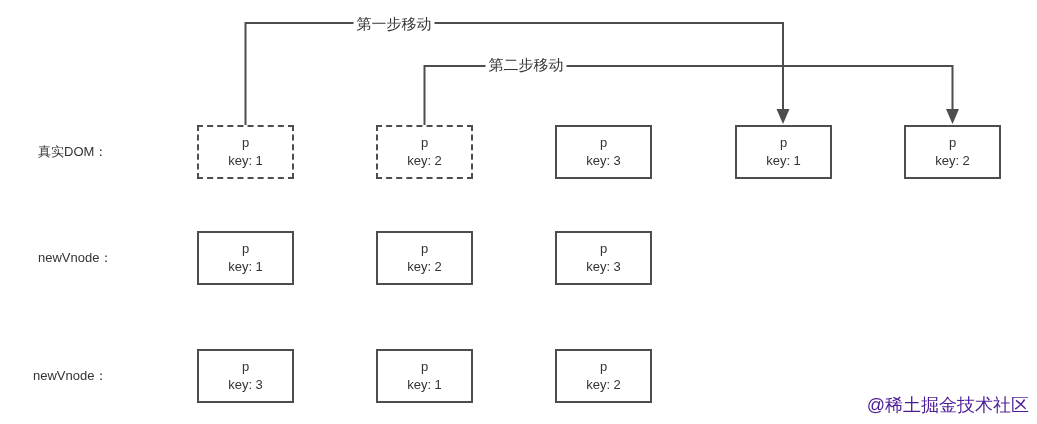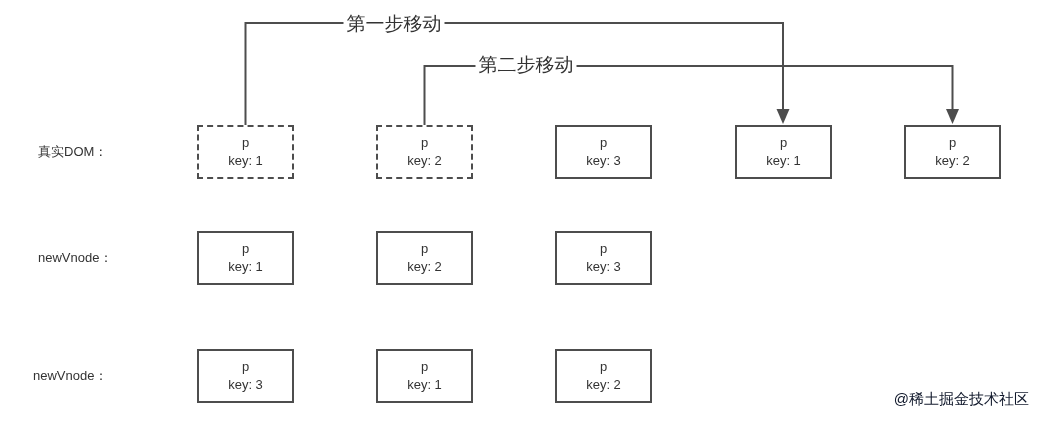--- a/index.html
+++ b/index.html
@@ -18,21 +18,21 @@
   .arrow-layer {
     position: absolute;
     left: 0; top: 0;
     width: 1037px;
     height: 424px;
   }
   .arrow-label {
     position: absolute;
     background: #ffffff;
     color: #333333;
-    font-size: 19px;
+    font-size: 15px;
     line-height: 17px;
     padding: 0 3px;
     white-space: nowrap;
     transform: translate(-50%, -50%);
   }
   .row-label {
     position: absolute;
     color: #333333;
     font-size: 13px;
     line-height: 20px;
@@ -53,23 +53,23 @@
     font-size: 13px;
     line-height: 18px;
     text-align: center;
   }
   .node.dashed {
     border-style: dashed;
   }
   .watermark {
     position: absolute;
     right: 8px;
-    bottom: 15px;
-    color: #0f172a;
-    font-size: 15px;
+    bottom: 7px;
+    color: #4c1d95;
+    font-size: 18px;
     white-space: nowrap;
   }
 </style>
 </head>
 <body>
 
 <div class="diagram">
 
   <svg class="arrow-layer" viewBox="0 0 1037 424">
     <path d="M245.5,125 L245.5,23 L783,23 L783,110" fill="none" stroke="#4d4d4d" stroke-width="2"></path>

